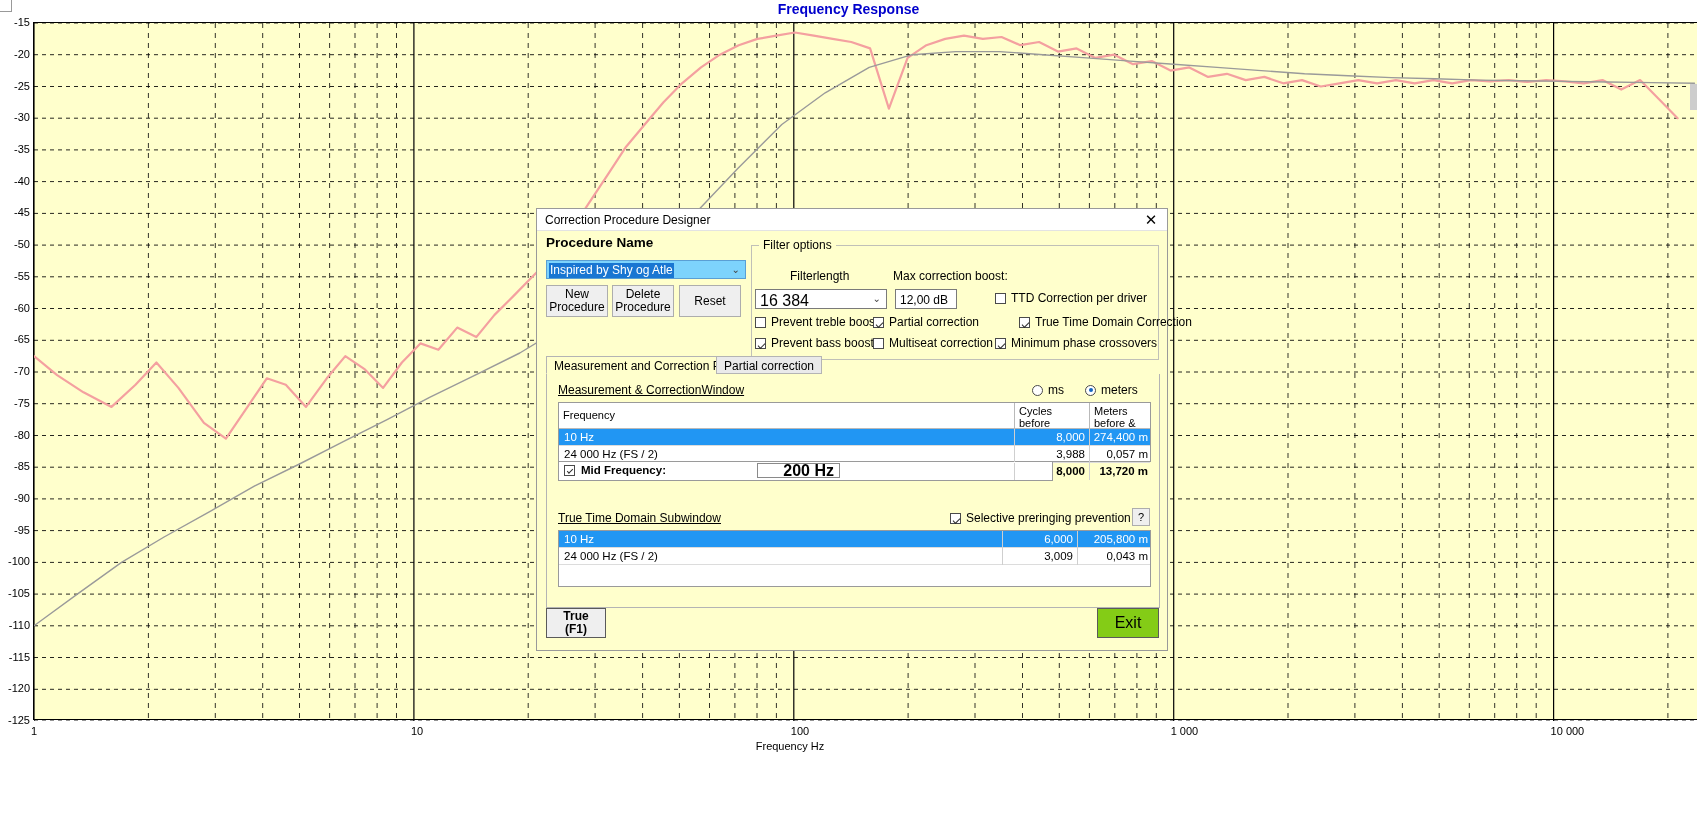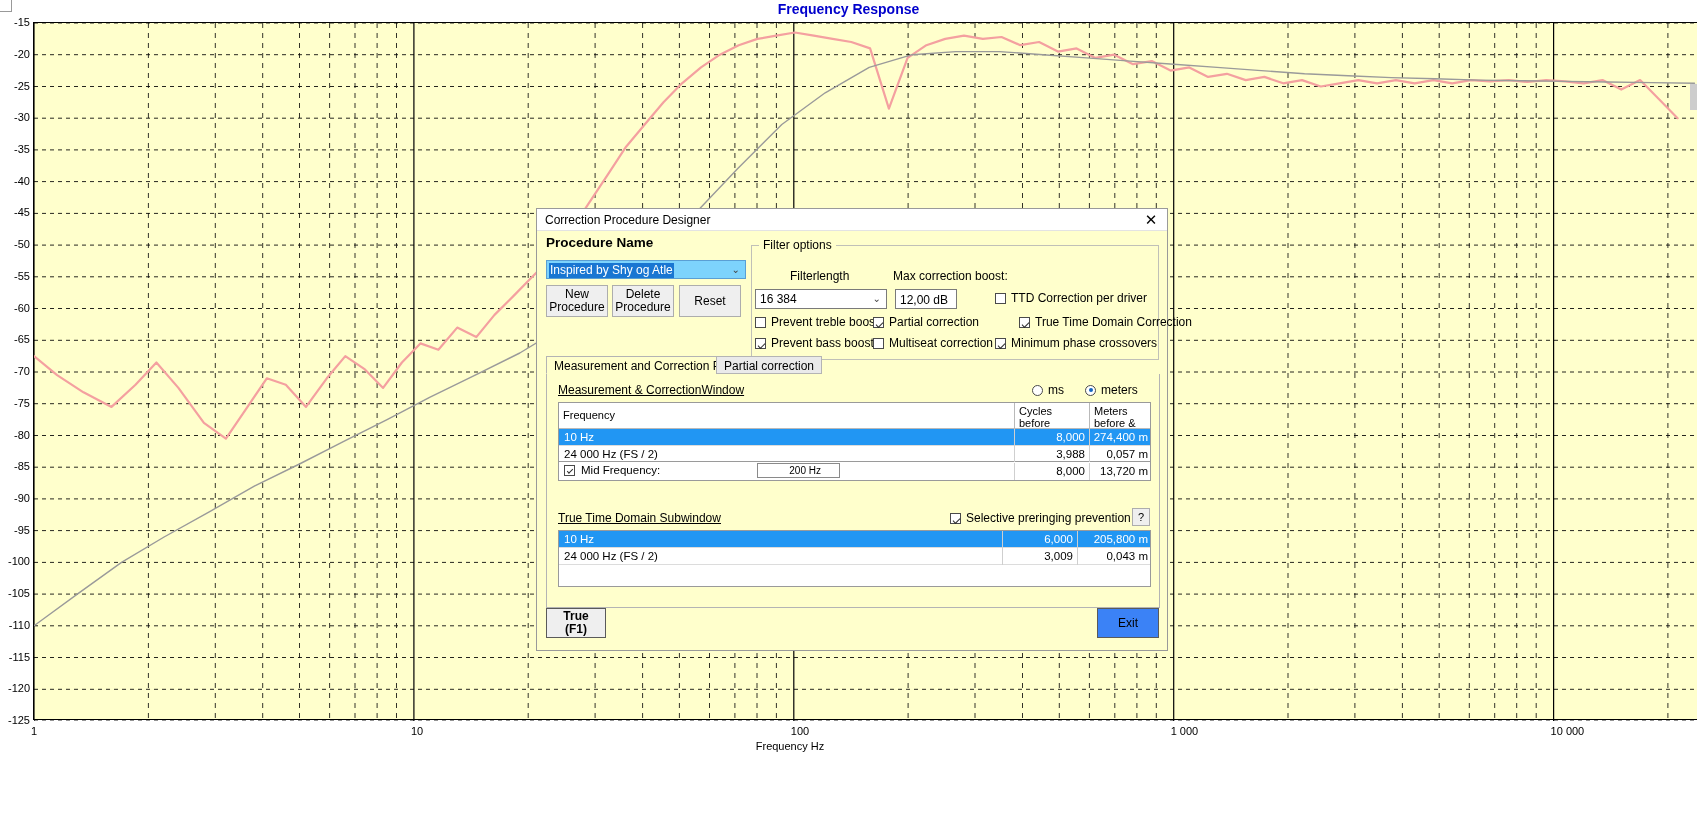--- a/index.html
+++ b/index.html
@@ -100,21 +100,21 @@
   #filter-legend {
     position:absolute; left:222px; top:29px; background:#ffffcc;
     padding:0 4px; font-size:12px;
   }
   #lbl-filterlength { position:absolute; left:253px; top:60px; font-size:12px; }
   #lbl-maxboost { position:absolute; left:356px; top:60px; font-size:12px; }
   #sel-filterlength {
     position:absolute; left:218px; top:80px; width:132px; height:20px;
     background:#fff; border:1px solid #7a7a7a;
   }
-  #sel-filterlength .txt { position:absolute; left:4px; top:2px; font-size:12px; }
+  #sel-filterlength .txt { position:absolute; left:4px; top:2px; font-size:16px; }
   #sel-filterlength .arrow { position:absolute; right:5px; top:3px; font-size:10px; color:#444; }
   #inp-maxboost {
     position:absolute; left:358px; top:80px; width:62px; height:20px;
     background:#fff; border:1px solid #7a7a7a;
   }
   #inp-maxboost .txt { position:absolute; left:4px; top:3px; font-size:12px; }
 
   .cb { position:absolute; font-size:12px; white-space:nowrap; cursor:pointer;
         display:flex; align-items:center; }
   .cb .box {
@@ -187,38 +187,38 @@
   .cell-freq { position:absolute; left:0; top:0; height:17px; line-height:17px;
                padding-left:5px; font-size:11.5px; white-space:nowrap; }
   .cell-num  { position:absolute; top:0; height:17px; line-height:17px;
                text-align:right; padding-right:4px; font-size:11.5px;
                border-left:1px solid #cfcfcf; }
 
   .mid-cb { position:absolute; left:5px; top:2px; display:flex; align-items:center;
             font-size:11.5px; }
   .mid-inp { position:absolute; left:198px; top:1px; width:83px; height:15px;
              border:1px solid #8a8a8a; background:#fff; text-align:right;
-             padding-right:18px; line-height:14px; font-size:10px; }
+             padding-right:5px; line-height:14px; font-size:16px; }
 
   #cb-selective { left:687px; top:0; }
   #btn-help-q {
     position:absolute; left:1131px; top:507px; width:18px; height:18px;
     background:#efefef; border:1px solid #adadad; font-size:11px; text-align:center;
     line-height:17px; cursor:pointer;
   }
 
   #btn-help {
     position:absolute; left:9px; top:399px; width:60px; height:30px;
     background:#efefef; border:1px solid #5a5a5a; font-weight:bold; font-size:12px;
     display:flex; align-items:center; justify-content:center; flex-direction:column;
     line-height:13px; cursor:pointer;
   }
   #btn-exit {
     position:absolute; left:560px; top:399px; width:62px; height:30px;
-    background:#3b82f6; border:1px solid #5a5a5a; font-size:12px;
+    background:#84cc16; border:1px solid #5a5a5a; font-size:16px;
     display:flex; align-items:center; justify-content:center; cursor:pointer;
   }
 </style>
 </head>
 <body>
 
 <div id="root">
 
   <div id="chart-area">
     <div id="left-corner"></div>
@@ -436,21 +436,21 @@
           <div class="cell-num" style="left:530px;width:63px;">274,400 m</div>
         </div>
 
         <div class="trow" style="top:43px;">
           <div class="cell-freq" style="width:455px;">24 000 Hz (FS / 2)</div>
           <div class="cell-num" style="left:455px;width:75px;">3,988</div>
           <div class="cell-num" style="left:530px;width:63px;">0,057 m</div>
         </div>
       </div>
 
-      <div class="tbl" id="tbl1b" style="left:11px;top:88px;width:593px;height:19px;border-top:none;">
+      <div class="tbl" id="tbl1b" style="left:11px;top:88px;width:495px;height:19px;border-top:none;font-weight:bold;">
         <div class="mid-cb">
           <span class="box" style="display:inline-block;width:11px;height:11px;border:1px solid #4a4a4a;background:#fff;margin-right:6px;position:relative;">
             <span style="position:absolute;left:2px;top:3px;width:6px;height:3px;border-left:1.6px solid #2c2c2c;border-bottom:1.6px solid #2c2c2c;transform:rotate(-45deg);"></span>
           </span>
           <span>Mid Frequency:</span>
         </div>
         <div class="mid-inp">
           <span>200 Hz</span>
         </div>
         <div class="cell-num" style="left:455px;width:75px;top:1px;">8,000</div>

